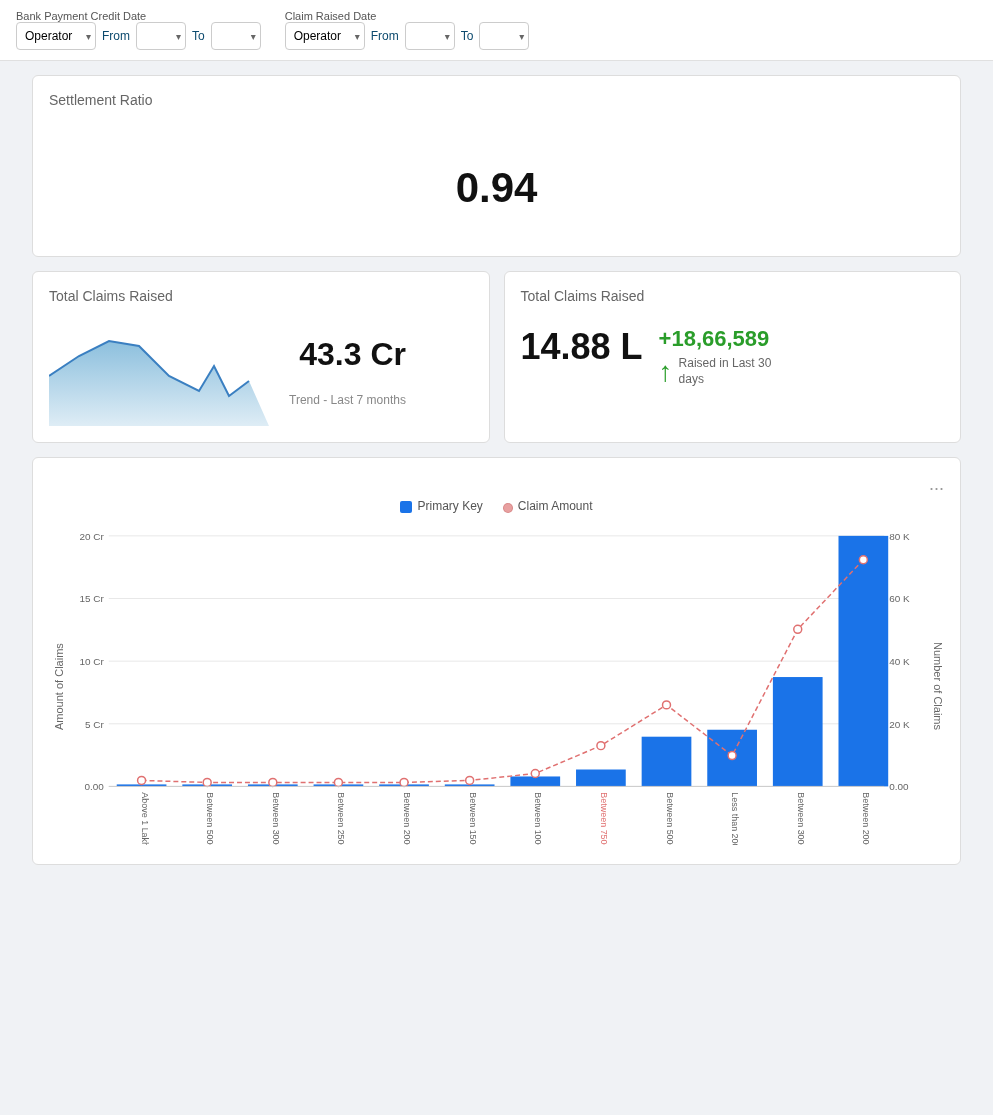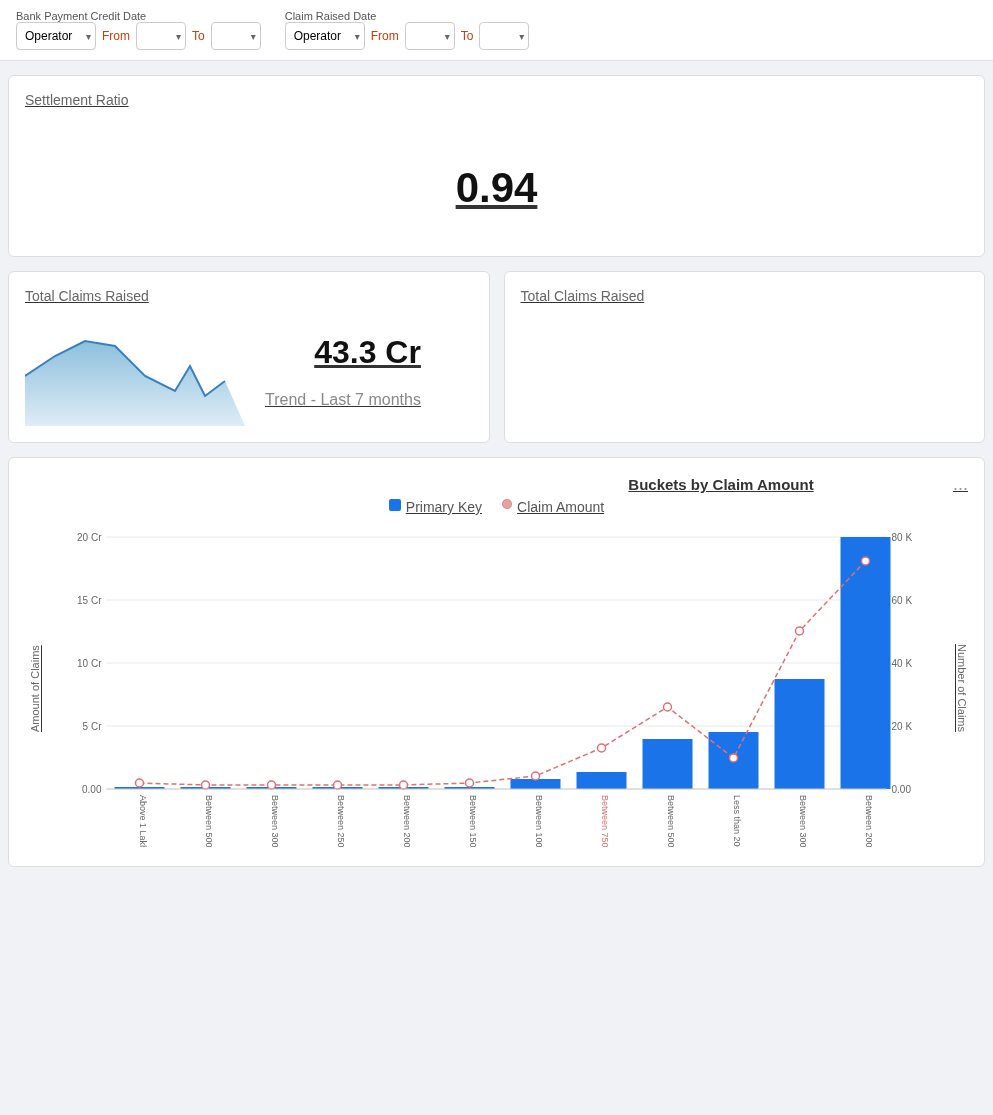--- a/index.html
+++ b/index.html
@@ -10,56 +10,56 @@
     .filter-label { font-size: 11px; color: #555; font-weight: 500; }
     .filter-controls { display: flex; align-items: center; gap: 6px; }
     .filter-controls select, .filter-controls .dropdown-btn {
       border: 1px solid #ccc; border-radius: 4px; padding: 4px 8px; font-size: 12px;
       background: #fff; cursor: pointer; appearance: none; -webkit-appearance: none;
       padding-right: 20px; position: relative;
     }
     .select-wrap { position: relative; display: inline-block; }
     .select-wrap::after { content: '▾'; position: absolute; right: 5px; top: 50%; transform: translateY(-50%); pointer-events: none; font-size: 10px; color: #666; }
     .select-wrap select { padding-right: 20px; min-width: 80px; height: 28px; }
-    .filter-text { font-size: 12px; color: #c2410c; }
-
-    .main-content { padding: 14px 8px; text-decoration: underline; }
+    .filter-text { font-size: 12px; color: #0c4a6e; }
+
+    .main-content { padding: 14px 32px; }
 
     .cards-row { display: flex; gap: 14px; margin-bottom: 14px; }
     .card { background: #fff; border: 1px solid #ddd; border-radius: 6px; padding: 16px; flex: 1; }
     .card-title { font-size: 14px; color: #666; font-weight: 400; margin-bottom: 12px; }
     .card-value-large { font-size: 42px; font-weight: 700; color: #111; margin-top: 36px; margin-bottom: 20px; }
     .card-value-days { font-size: 42px; font-weight: 700; color: #111; }
     .card-days-label { font-size: 18px; font-weight: 400; color: #333; margin-left: 6px; }
     .card-center { display: flex; justify-content: center; align-items: center; height: 120px; }
 
     
     .trend-card { display: flex; flex-direction: column; }
     .trend-card-body { display: flex; align-items: center; gap: 20px; flex: 1; text-align: right; }
     .trend-chart-area { flex: 0 0 220px; height: 110px; }
     .trend-info { display: flex; flex-direction: column; }
     .trend-value { font-size: 32px; font-weight: 700; color: #111; }
-    .trend-subtitle { font-size: 16px; color: #888; margin-top: 20px; }
+    .trend-subtitle { font-size: 12px; color: #888; margin-top: 20px; }
 
     
     .claims-card-body { display: flex; align-items: flex-start; gap: 16px; padding-top: 10px; }
     .claims-main-value { font-size: 36px; font-weight: 700; color: #111; }
     .claims-side { display: flex; flex-direction: column; align-items: flex-start; gap: 4px; }
     .claims-positive { font-size: 22px; font-weight: 700; color: #2a9d2a; }
     .claims-arrow { color: #2a9d2a; font-size: 28px; display: inline-block; }
     .claims-note { font-size: 12px; color: #666; max-width: 100px; line-height: 1.3; }
     .claims-side-row { display: flex; align-items: center; gap: 6px; }
 
     
     .chart-card { background: #fff; border: 1px solid #ddd; border-radius: 6px; padding: 16px; }
     .chart-header { display: flex; justify-content: space-between; align-items: center; margin-bottom: 4px; }
     .chart-title { font-size: 15px; font-weight: 600; color: #333; text-align: center; flex: 1; }
     .chart-menu { color: #999; font-size: 18px; cursor: pointer; }
     .chart-legend { display: flex; justify-content: center; gap: 20px; margin-bottom: 12px; }
-    .legend-item { display: flex; align-items: flex-start; gap: 5px; font-size: 14px; color: #555; }
+    .legend-item { display: flex; align-items: flex-end; gap: 5px; font-size: 12px; color: #555; }
     .legend-dot-blue { width: 12px; height: 12px; background: #1a73e8; border-radius: 2px; }
     .legend-dot-pink { width: 10px; height: 10px; background: #e8a0a0; border-radius: 50%; border: 1px solid #c0606060; }
 
     .chart-wrap { display: flex; gap: 0; }
     .y-axis-label { writing-mode: vertical-rl; transform: rotate(180deg); font-size: 11px; color: #666; text-align: center; padding-right: 4px; min-width: 20px; }
     .y-axis-label-right { writing-mode: vertical-rl; font-size: 11px; color: #666; text-align: center; padding-left: 4px; min-width: 20px; }
     .chart-body { flex: 1; position: relative; }
   </style>
 </head>
 <body>
@@ -136,27 +136,36 @@
         </div>
         <div class="trend-info">
           <div class="trend-value">43.3 Cr</div>
           <div class="trend-subtitle">Trend - Last 7 months</div>
         </div>
       </div>
     </div>
 
     <div class="card">
       <div class="card-title">Total Claims Raised</div>
+      <div class="claims-card-body">
+        <div class="claims-main-value">14.88 L</div>
+        <div class="claims-side">
+          <div class="claims-positive">+18,66,589</div>
+          <div class="claims-side-row">
+            <span class="claims-arrow">↑</span>
+            <span class="claims-note">Raised in Last 30 days</span>
+          </div>
+        </div>
+      </div>
     </div>
   </div>
 
   <div class="chart-card">
     <div class="chart-header">
       <div style="flex:1"></div>
-      <div class="chart-title">Buckets by Claim Amount</div>
       <div class="chart-menu">...</div>
     </div>
     <div class="chart-legend">
       <div class="legend-item">
         <div class="legend-dot-blue"></div>
         <span>Primary Key</span>
       </div>
       <div class="legend-item">
         <div class="legend-dot-pink"></div>
         <span>Claim Amount</span>

